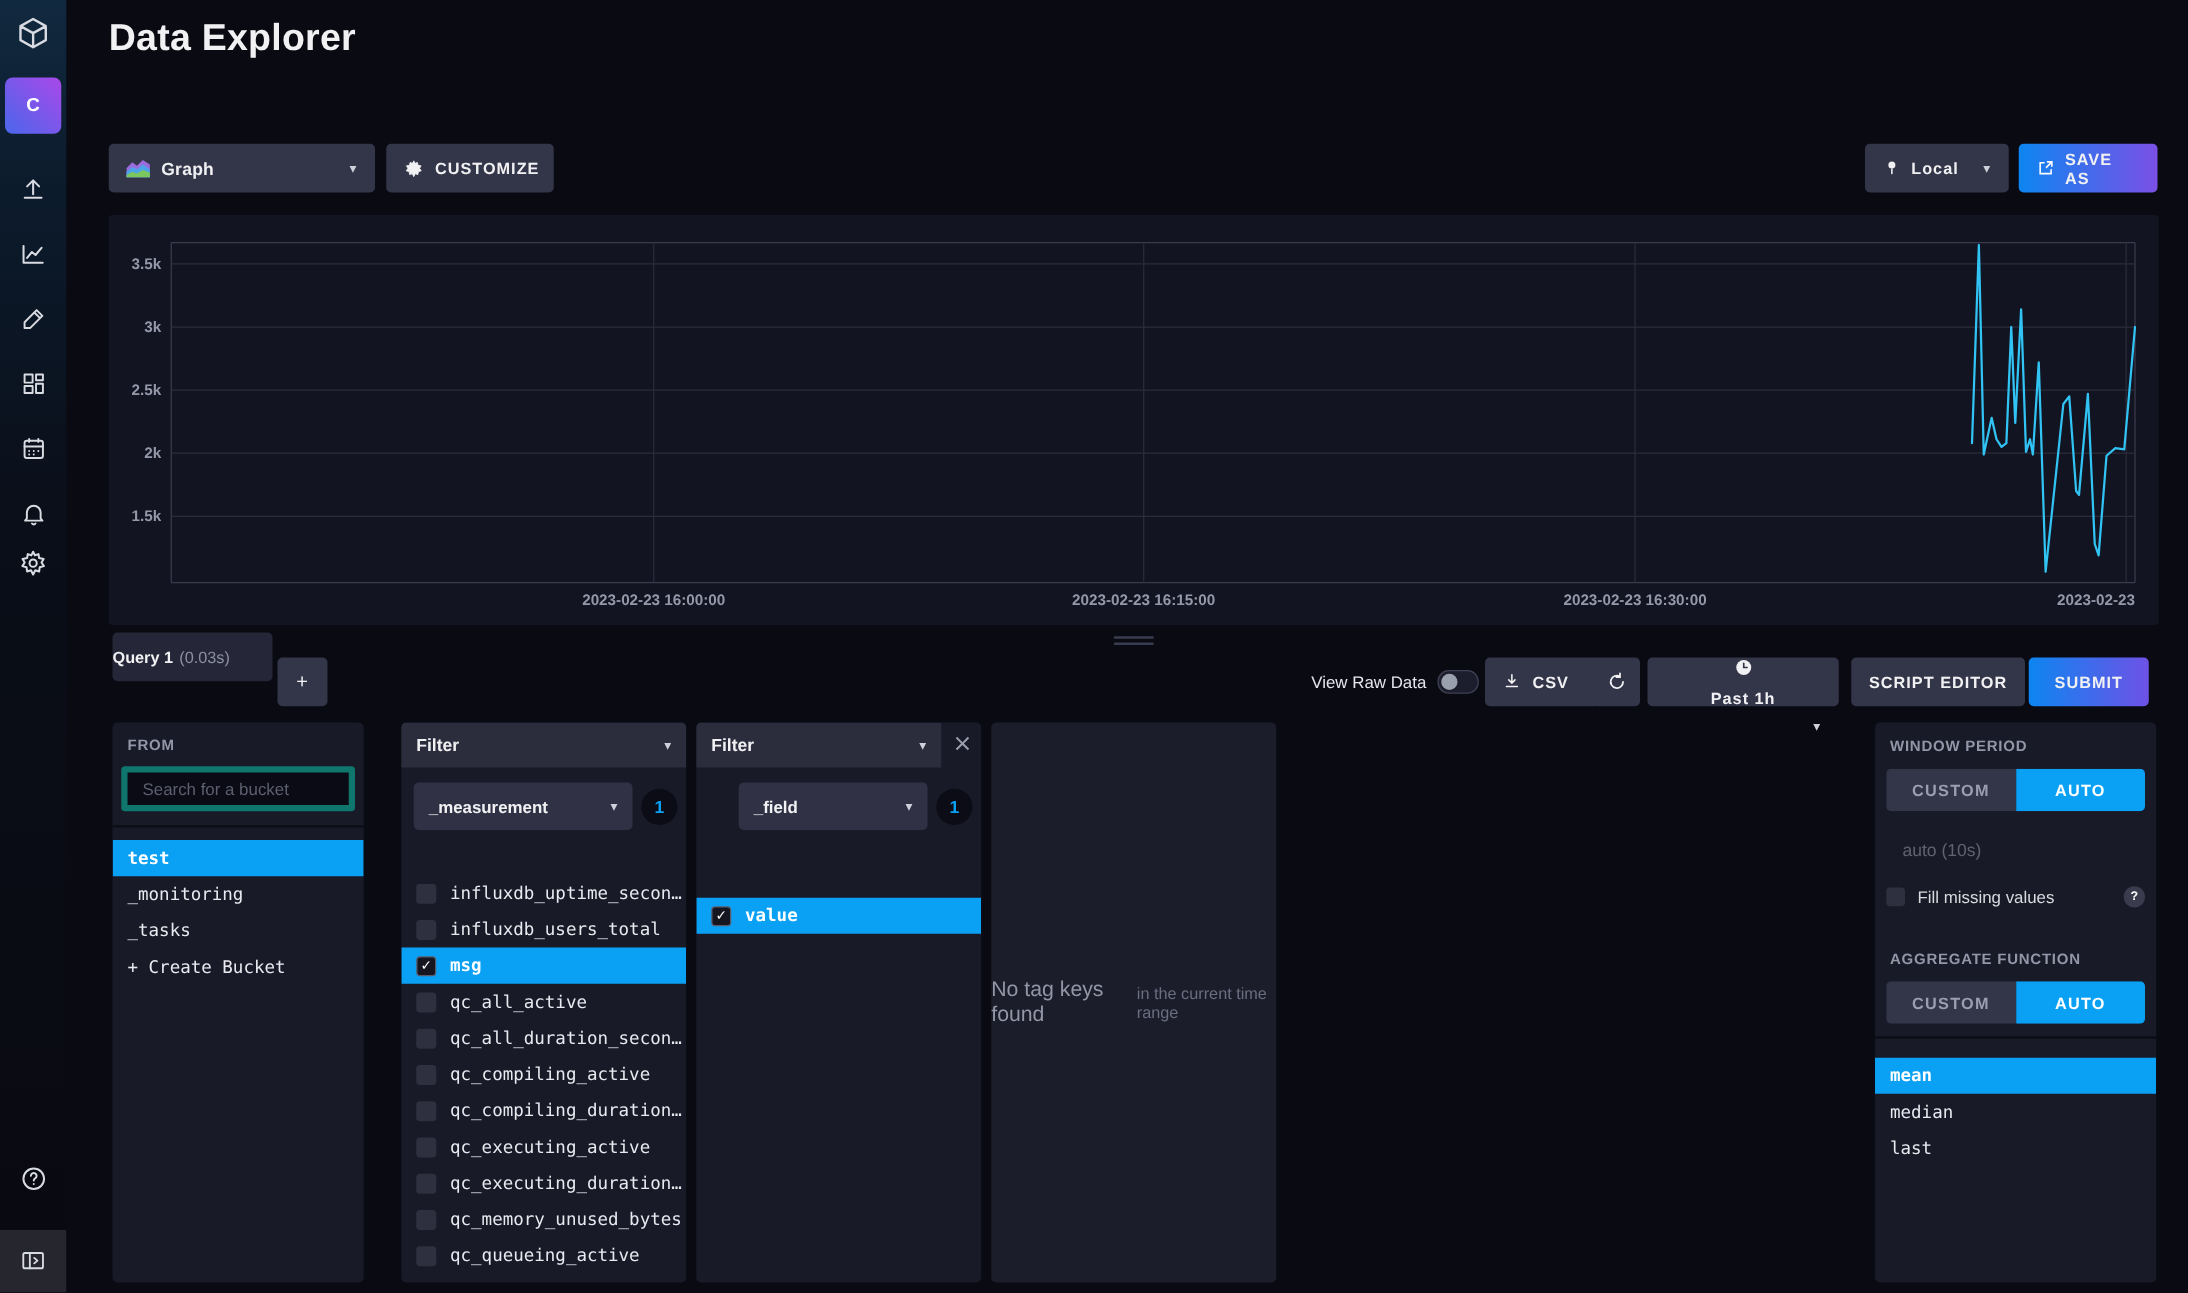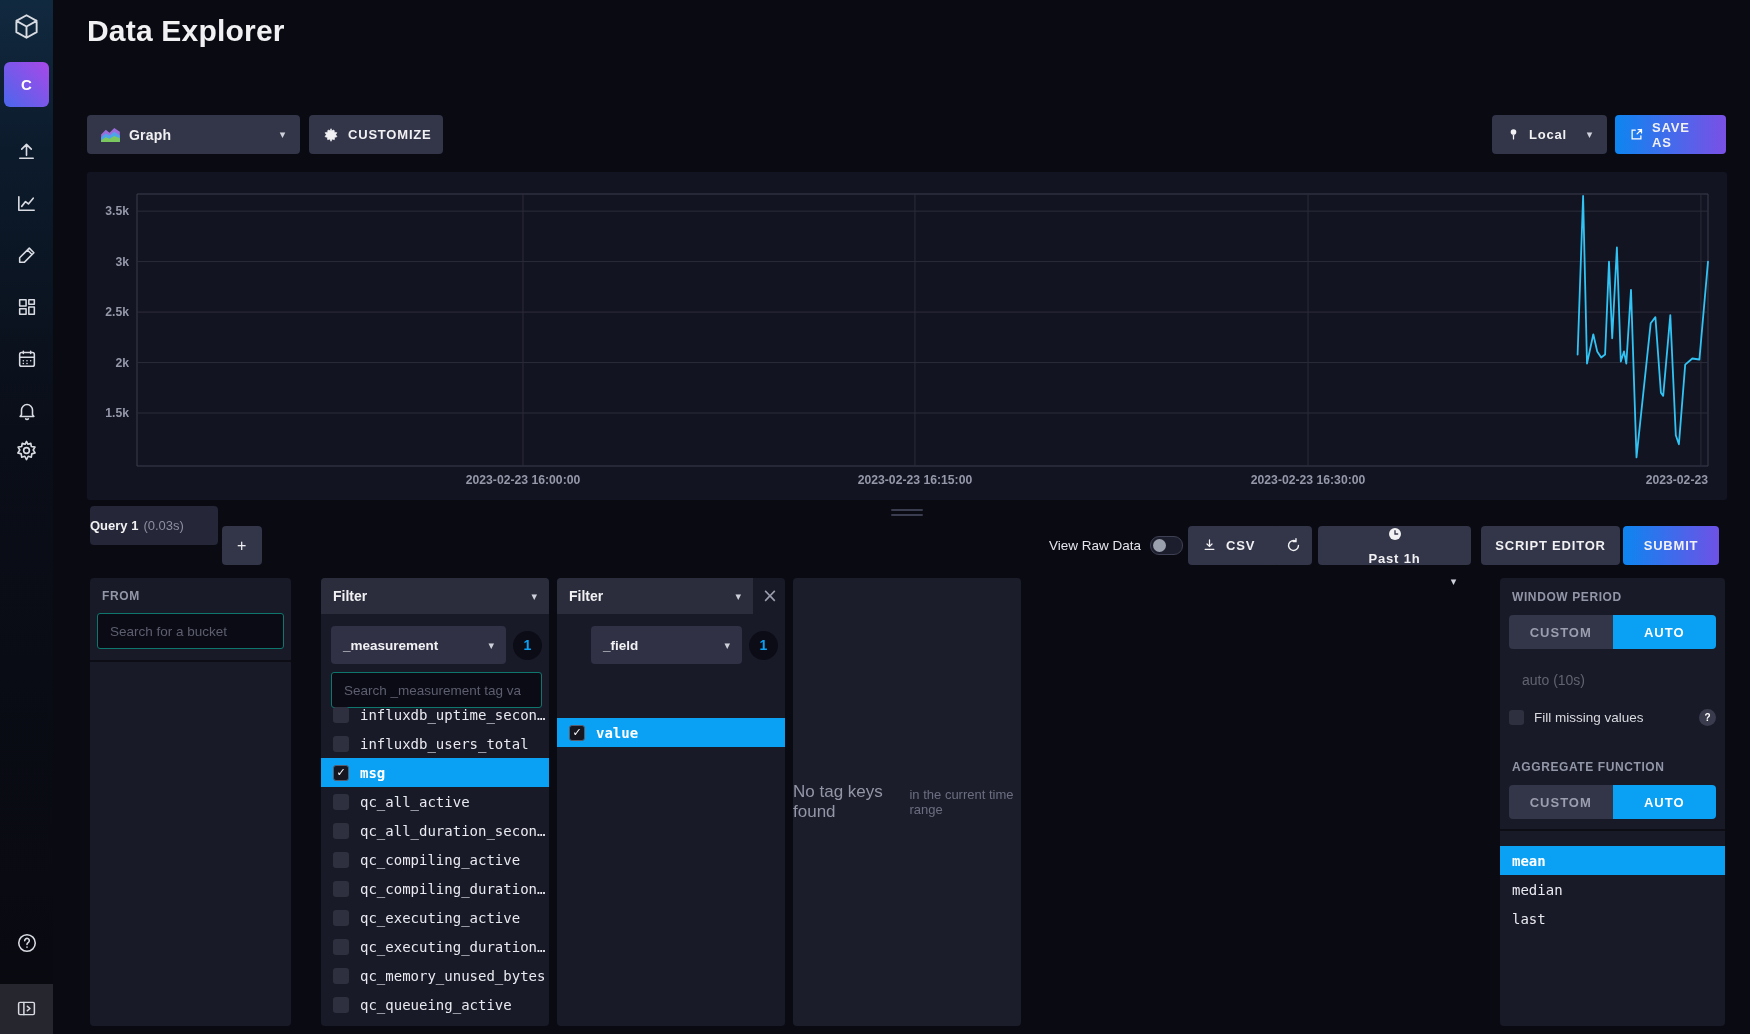--- a/index.html
+++ b/index.html
@@ -43,21 +43,21 @@
   #raw-toggle .knob{position:absolute;left:2px;top:2px;width:13px;height:13px;border-radius:50%;background:#9aa0ad;}
   #btn-csv{left:1188px;top:526px;width:92px;gap:9px;}
   #btn-refresh{left:1274px;top:526px;width:38px;justify-content:center;padding:0;}
   #btn-past{left:1318px;top:526px;width:153px;gap:9px;flex-direction:column;}
   #btn-past .caret{margin-left:auto;}
   #btn-scripted{left:1481px;top:526px;width:139px;justify-content:center;}
   #btn-submit{left:1623px;top:526px;width:96px;justify-content:center;background:linear-gradient(90deg,#0d85f0,#6e52e6);}
   
   .panel{position:absolute;top:578px;height:448px;background:#191a28;border-radius:4px;box-sizing:border-box;overflow:hidden;}
   .panel-title{font-size:12px;font-weight:700;letter-spacing:.6px;color:#9297a8;}
-  .search{background:#0b0b15;border:1px solid #0f766e;border-radius:3px;height:36px;box-sizing:border-box;
+  .search{background:#0b0b15;border:5px solid #0f766e;border-radius:3px;height:36px;box-sizing:border-box;
     display:flex;align-items:center;padding:0 12px;font-size:13.5px;color:#5d5f70;cursor:text;white-space:nowrap;overflow:hidden;}
   .filter-head{height:36px;background:#2b2d3d;display:flex;align-items:center;padding:0 12px;box-sizing:border-box;
     font-size:14px;font-weight:700;cursor:pointer;}
   .filter-head .caret{margin-left:auto;}
   .drop{height:38px;background:#303145;border-radius:4px;display:flex;align-items:center;padding:0 12px;
     box-sizing:border-box;font-size:13.5px;font-weight:700;cursor:pointer;}
   .drop .caret{margin-left:auto;}
   .badge{width:29px;height:29px;border-radius:50%;background:#0c0c16;color:#0aa1f5;font-size:14px;font-weight:700;
     display:flex;align-items:center;justify-content:center;}
   .list{position:absolute;left:0;right:0;bottom:0;overflow:hidden;}
@@ -260,35 +260,48 @@
 </div>
 
 <div id="btn-submit" class="btn">
   <span>SUBMIT</span>
 </div>
 
 <div class="panel" style="left:90px;width:201px;">
   <div class="panel-title" style="margin:11px 0 0 12px;">FROM</div>
   <div class="search" style="margin:10px 7px 0 7px;">Search for a bucket</div>
   <div class="divider" style="margin-top:11px;"></div>
+  <div class="list" style="top:94px;" id="from-list">
+      <div class="row sel">
+        <span>test</span>
+      </div>
+      <div class="row">
+        <span>_monitoring</span>
+      </div>
+      <div class="row">
+        <span>_tasks</span>
+      </div>
+      <div class="row">
+        <span>+ Create Bucket</span>
+      </div>
+    </div>
 </div>
 
 <div class="panel" style="left:321px;width:228px;">
   <div class="filter-head">
     <span>Filter</span>
     <span class="caret">▾</span>
   </div>
   <div style="display:flex;align-items:center;margin:12px 7px 0 10px;gap:7px;">
     <div class="drop" style="flex:1;">
       <span>_measurement</span>
       <span class="caret">▾</span>
     </div>
     <div class="badge">1</div>
   </div>
-  <div class="search" style="margin:8px 7px 0 10px;">Search _measurement tag va</div>
   <div class="list" style="top:129px;" id="measurement-list">
       <div class="row" style="margin-top: -7px;">
         <div class="cb"></div>
         <span>influxdb_uptime_secon…</span>
       </div>
       <div class="row">
         <div class="cb"></div>
         <span>influxdb_users_total</span>
       </div>
       <div class="row sel">

